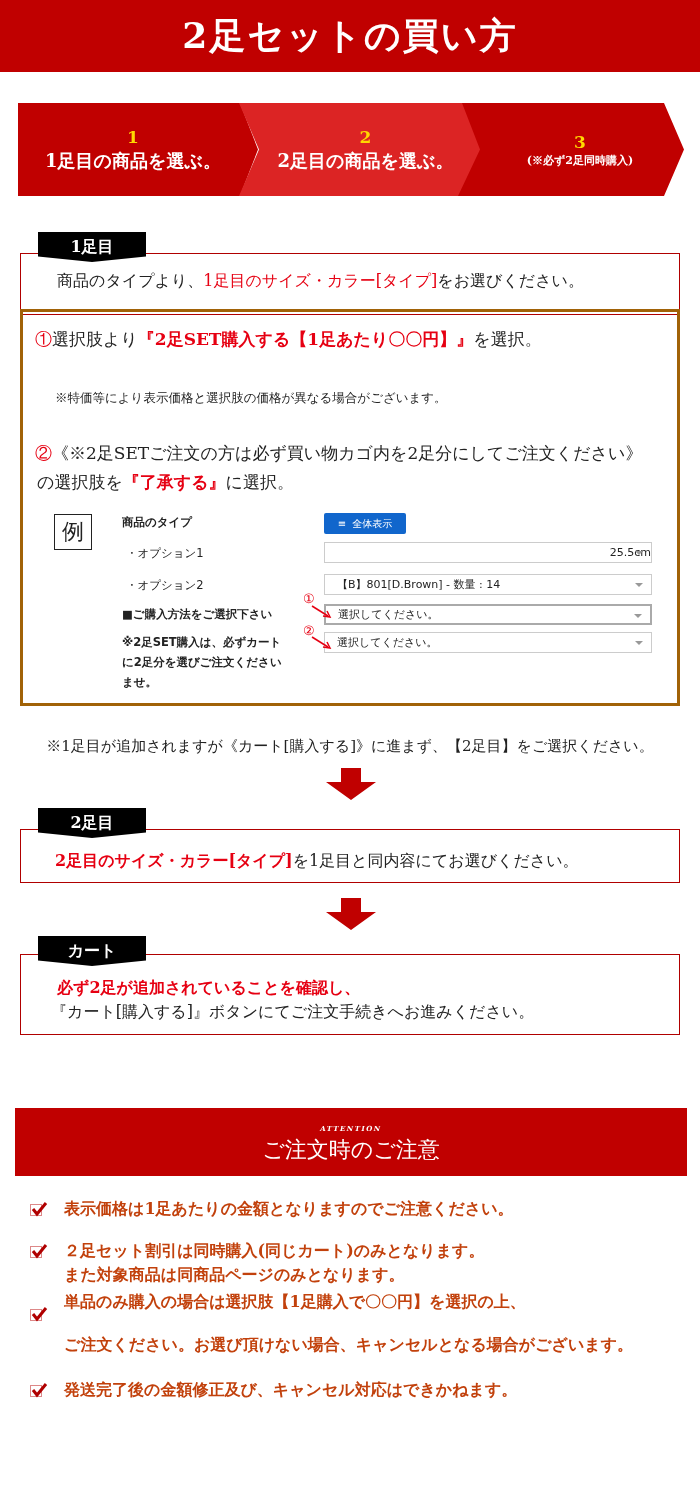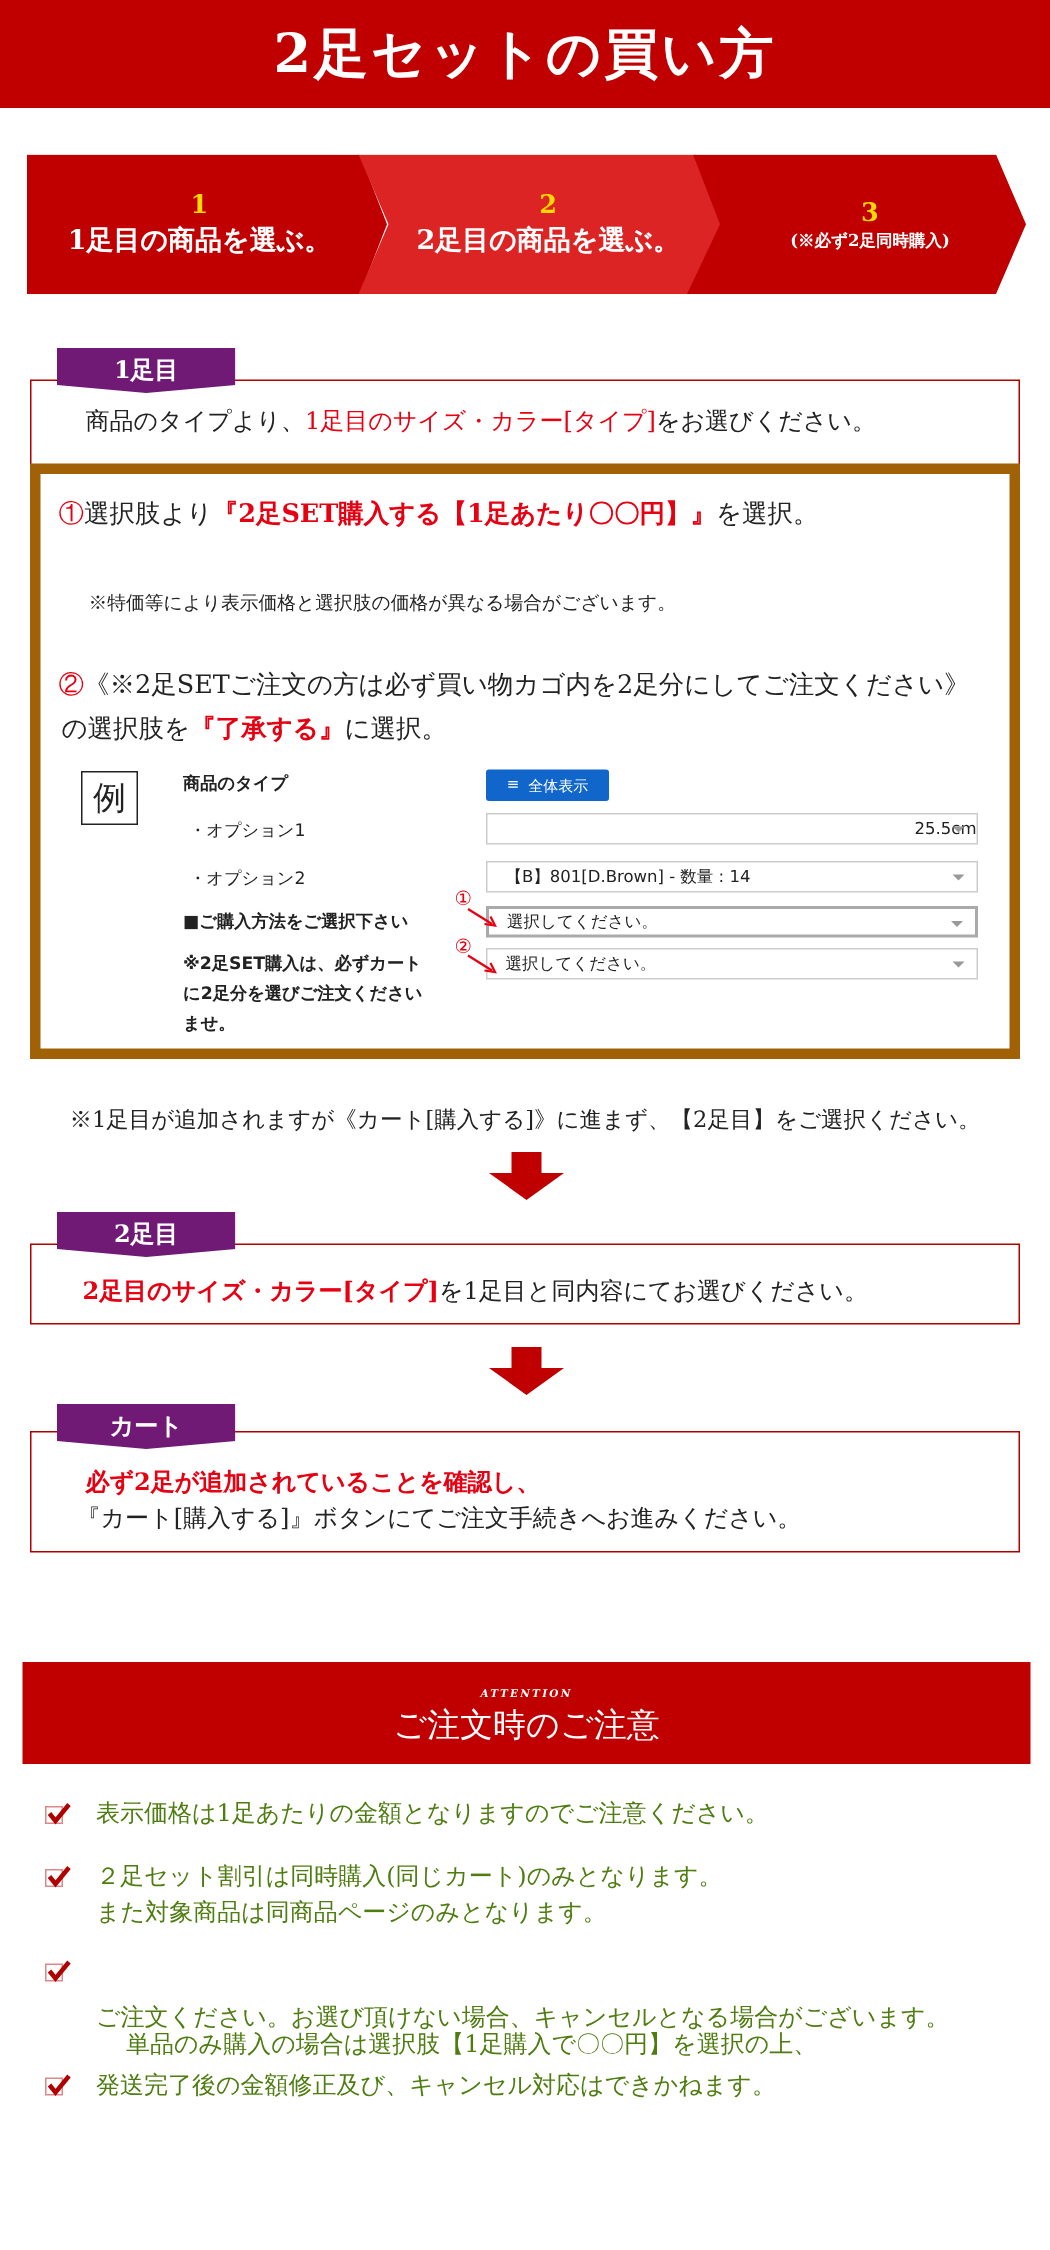--- a/index.html
+++ b/index.html
@@ -19,26 +19,26 @@
   .step .sub { font-size: 11px; font-weight: bold; line-height: 16px; }
   .step1 { left: 0; width: 240px; background: #c00000; clip-path: polygon(0 0, 222px 0, 240px 50%, 222px 100%, 0 100%); }
   .step2 { left: 221px; width: 245px; background: #dc2424; clip-path: polygon(0 0, 225px 0, 245px 50%, 225px 100%, 0 100%, 20px 50%); }
   .step3 { left: 440px; width: 226px; background: #c00000; clip-path: polygon(4px 0, 206px 0, 226px 50%, 206px 100%, 0 100%, 22px 50%); }
   .step1 .inner { padding-right: 10px; }
   .step2 .inner { padding-left: 8px; }
   .step3 .inner { padding-left: 18px; }
 
   
   .tagbox { position: absolute; left: 20px; width: 660px; border: 1px solid #b00000; }
-  .tag { position: absolute; left: 18px; width: 119px; height: 30px; background: #701a75; color: #fff; font-weight: bold; font-size: 16px; display: flex; align-items: center; justify-content: center; clip-path: polygon(0 0, 100% 0, 100% 82%, 50% 100%, 0 82%); }
+  .tag { position: absolute; left: 18px; width: 108px; height: 30px; background: #000000; color: #fff; font-weight: bold; font-size: 16px; display: flex; align-items: center; justify-content: center; clip-path: polygon(0 0, 100% 0, 100% 82%, 50% 100%, 0 82%); }
 
   .line-text { font-size: 16px; line-height: 22px; }
 
   
-  .instr { position: absolute; left: 20px; top: 309px; width: 660px; height: 397px; border: 7px solid #a16207; }
+  .instr { position: absolute; left: 20px; top: 309px; width: 660px; height: 397px; border: 3px solid #a16207; }
   .instr .h { position: absolute; left: 12px; font-size: 17px; line-height: 24px; }
   .instr .note { position: absolute; left: 32px; font-size: 12.5px; line-height: 20px; }
   .circ { color: #e60012; }
 
   
   .rei { position: absolute; left: 54px; top: 514px; width: 38px; height: 36px; border: 1px solid #222; font-size: 22px; display: flex; align-items: center; justify-content: center; }
   .flabel { position: absolute; font-size: 11.5px; color: #222; font-family: "DejaVu Sans", "Liberation Sans", sans-serif; line-height: 19px; }
   .flabel.b { font-weight: bold; }
   .btn-all { position: absolute; left: 324px; top: 513px; width: 82px; height: 21px; background: #1166cc; color: #fff; border-radius: 2px; font-size: 10px; display: flex; align-items: center; justify-content: center; gap: 6px; font-family: "DejaVu Sans", "Liberation Sans", sans-serif; }
   .sel { position: absolute; left: 324px; width: 328px; height: 21px; border: 1px solid #ccc; background: #fff; font-size: 11px; font-family: "DejaVu Sans", "Liberation Sans", sans-serif; padding-left: 12px; display: flex; align-items: center; color: #222; }
@@ -50,21 +50,21 @@
   .arrow { position: absolute; left: 326px; width: 50px; height: 32px; }
 
   
   .att { position: absolute; left: 15px; top: 1108px; width: 672px; height: 68px; background: #c00000; color: #fff; text-align: center; }
   .att .en { font-size: 7px; letter-spacing: 1.5px; margin-top: 16px; font-weight: bold; font-style: italic; }
   .att .ja { font-size: 22px; margin-top: 2px; }
 
   .chk { position: absolute; left: 30px; width: 16px; height: 14px; }
   .chk .box { position: absolute; left: 0; top: 3px; width: 12px; height: 12px; border: 1px solid #d88; }
   .chk svg { position: absolute; left: 0; top: 0; }
-  .bullet { position: absolute; left: 64px; font-size: 16px; line-height: 28px; font-weight: normal; color: #4d7c0f; }
+  .bullet { position: absolute; left: 64px; font-size: 16px; line-height: 28px; font-weight: bold; color: #c2410c; }
 </style>
 </head>
 <body>
 
 <div class="hero">
   <h1>2足セットの買い方</h1>
 </div>
 
 <div class="steps">
   <div class="step step1">
@@ -196,21 +196,21 @@
   </div>
 <div class="bullet" style="top:1237px;">２足セット割引は同時購入(同じカート)のみとなります。</div>
 <div class="bullet" style="top:1261px;">また対象商品は同商品ページのみとなります。</div>
 
 <div class="chk" style="top:1306px;">
     <span class="box"></span>
     <svg width="18" height="16">
       <path d="M3 8 L7 13 L16 2" stroke="#b00000" stroke-width="3" fill="none"></path>
     </svg>
   </div>
-<div class="bullet" style="top:1349px;margin-left:20px;">単品のみ購入の場合は選択肢【1足購入で〇〇円】を選択の上、</div>
+<div class="bullet" style="top:1288px;">単品のみ購入の場合は選択肢【1足購入で〇〇円】を選択の上、</div>
 <div class="bullet" style="top:1331px;">ご注文ください。お選び頂けない場合、キャンセルとなる場合がございます。</div>
 
 <div class="chk" style="top:1382px;">
     <span class="box"></span>
     <svg width="18" height="16">
       <path d="M3 8 L7 13 L16 2" stroke="#b00000" stroke-width="3" fill="none"></path>
     </svg>
   </div>
 <div class="bullet" style="top:1376px;">発送完了後の金額修正及び、キャンセル対応はできかねます。</div>
 

